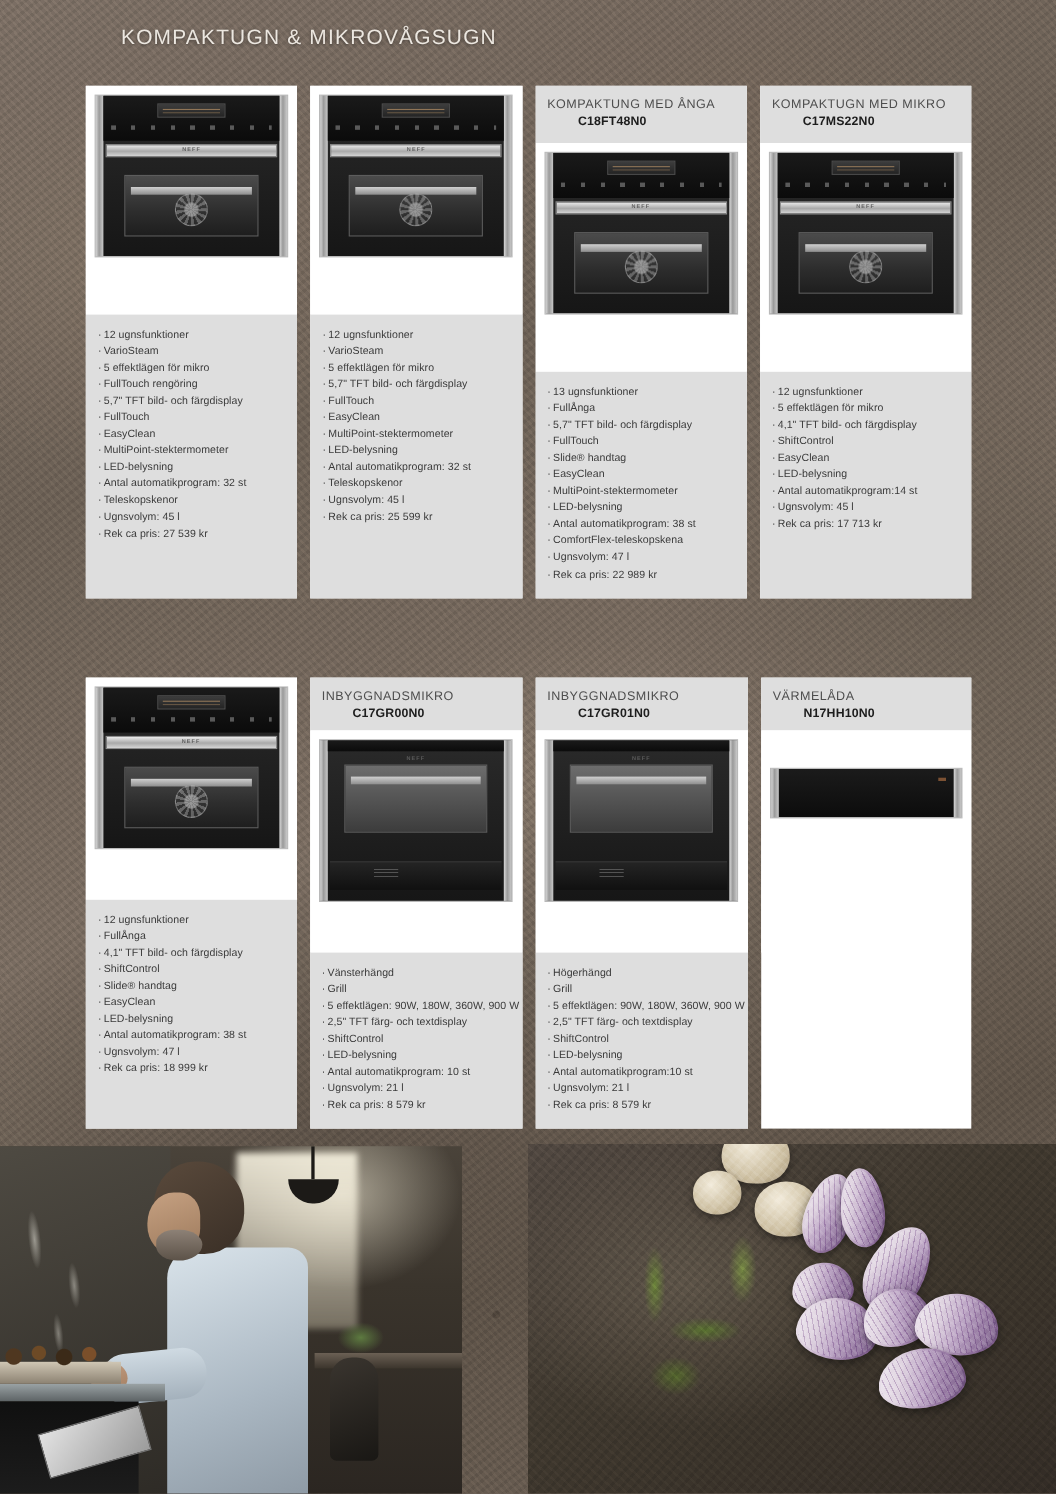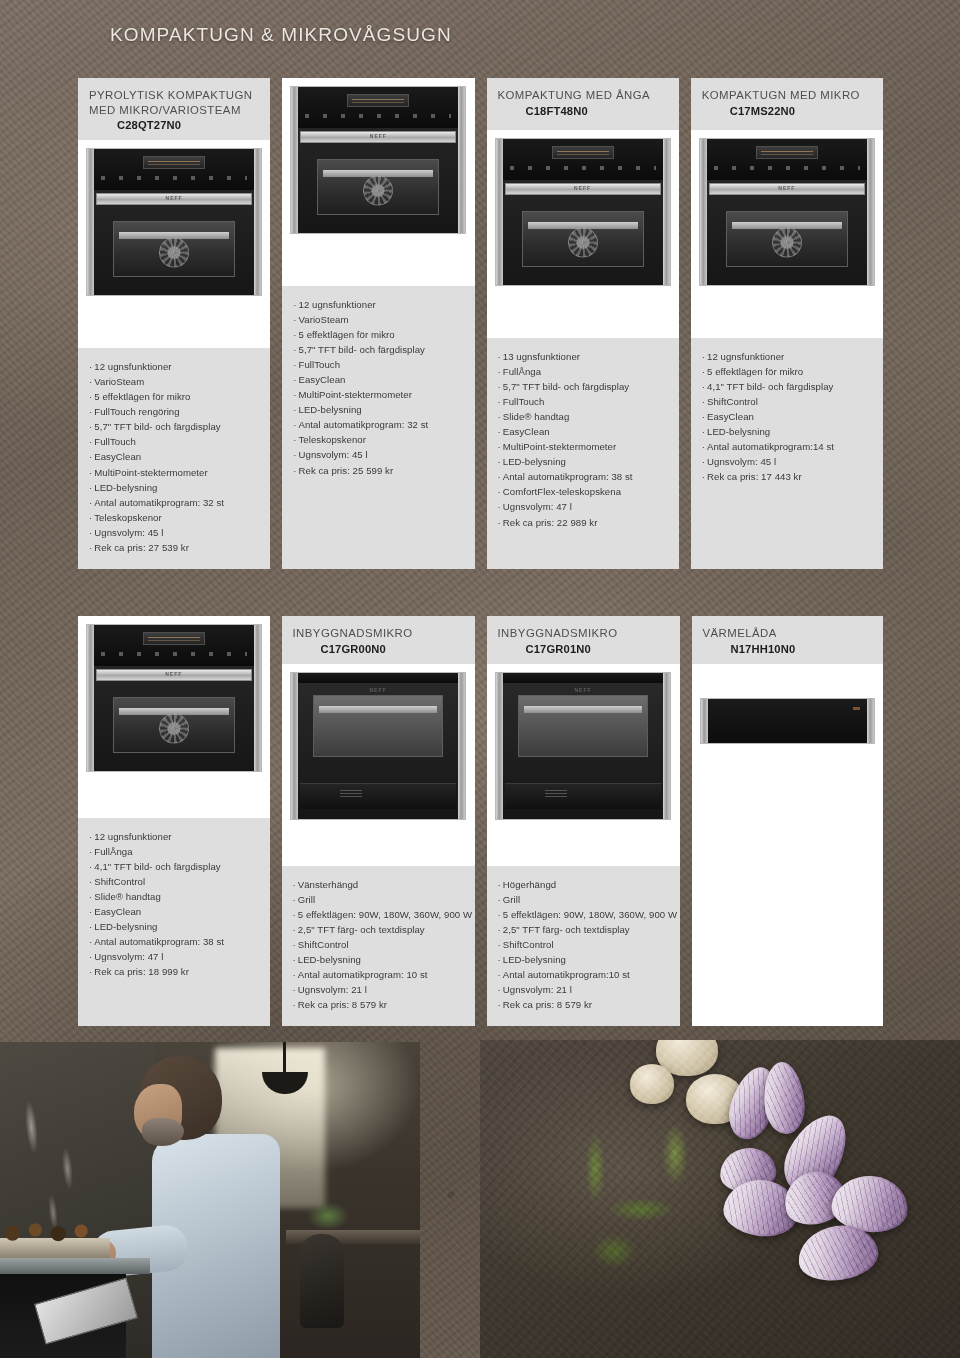--- a/index.html
+++ b/index.html
@@ -394,24 +394,20 @@
 </style>
 </head>
 <body>
 
 <div class="bg"></div>
 
 <div class="page-title">KOMPAKTUGN &amp; MIKROVÅGSUGN</div>
 
 <div class="grid" id="grid-row-1">
     <div class="card">
-      <div class="card-head">
-        <div class="card-title">PYROLYTISK KOMPAKTUGN MED MIKRO/VARIOSTEAM</div>
-        <div class="card-model">C28QT27N0</div>
-      </div>
       <div class="card-image">
         <div class="oven">
           <div class="side l"></div>
           <div class="side r"></div>
           <div class="panel"></div>
           <div class="display"></div>
           <div class="knobs"></div>
           <div class="handle"></div>
           <div class="brand">NEFF</div>
           <div class="cavity">
@@ -528,21 +524,21 @@
       </div>
       <div class="card-specs">
         <div class="spec">12 ugnsfunktioner</div>
         <div class="spec">5 effektlägen för mikro</div>
         <div class="spec">4,1" TFT bild- och färgdisplay</div>
         <div class="spec">ShiftControl</div>
         <div class="spec">EasyClean</div>
         <div class="spec">LED-belysning</div>
         <div class="spec">Antal automatikprogram:14 st</div>
         <div class="spec">Ugnsvolym: 45 l</div>
-        <div class="spec">Rek ca pris: 17 443 kr</div>
+        <div class="spec">Rek ca pris: 17 713 kr</div>
       </div>
     </div>
   </div>
 <div class="grid" id="grid-row-2">
     <div class="card">
       <div class="card-image">
         <div class="oven">
           <div class="side l"></div>
           <div class="side r"></div>
           <div class="panel"></div>

